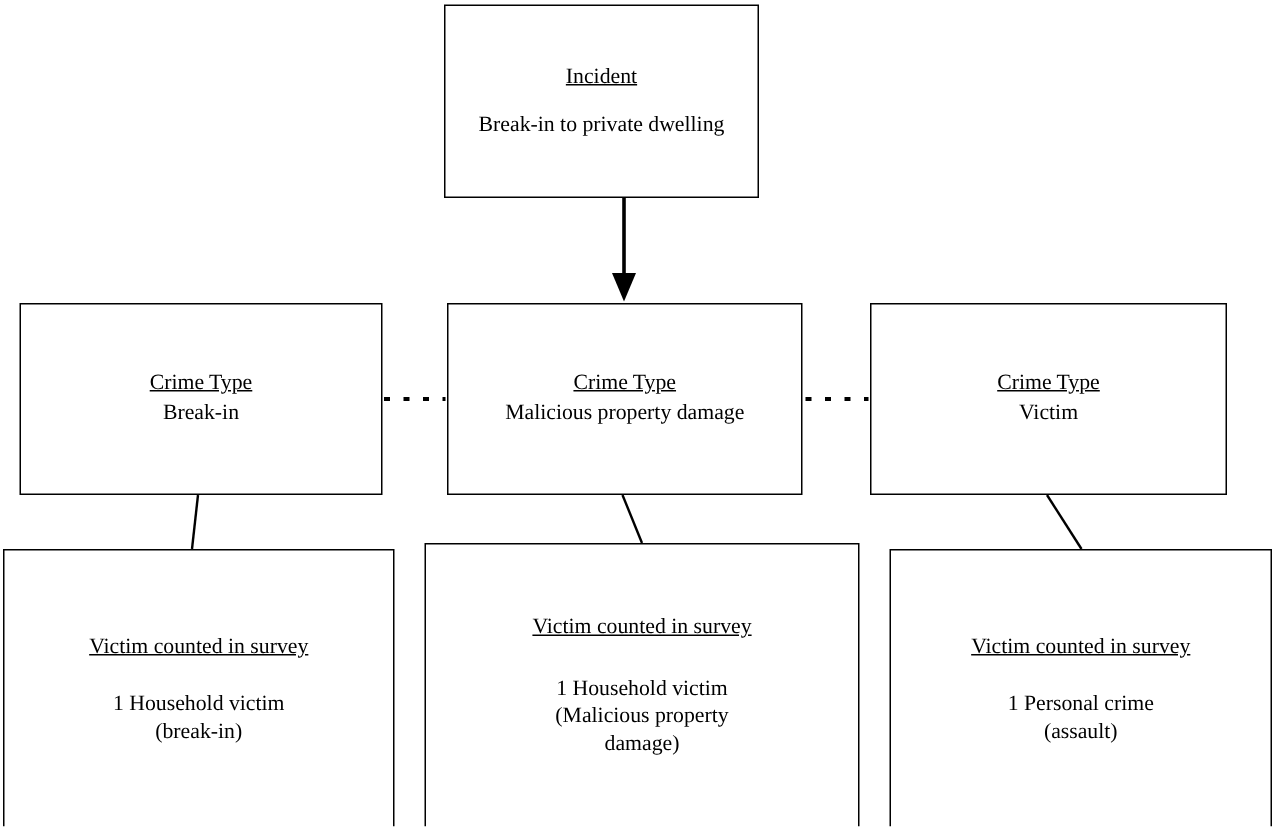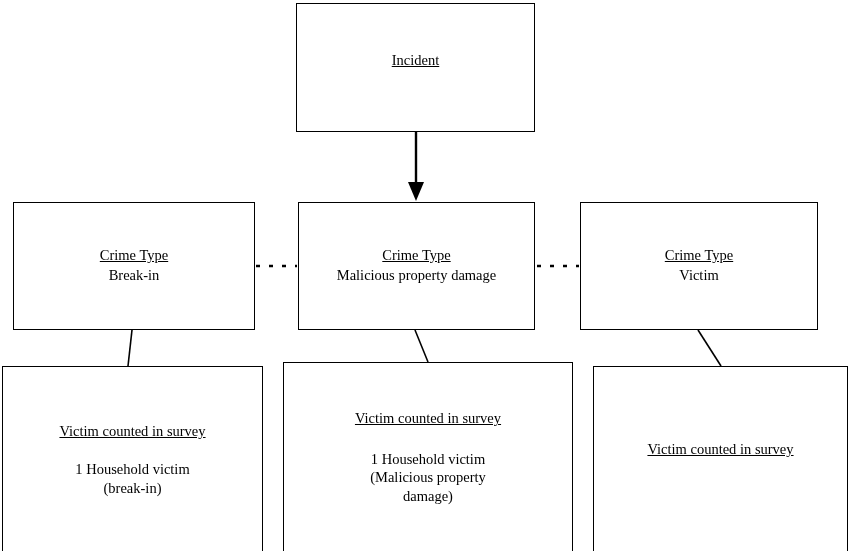--- a/index.html
+++ b/index.html
@@ -38,21 +38,21 @@
   .node-body {
     font-size: 14.5px;
     line-height: 1.28;
     white-space: pre-line;
   }
 
   
   #incident-box {
     left: 296px;
     top: 3px;
-    width: 239px;
+    width: 210px;
     height: 129px;
   }
   #incident-box .node-title { margin-bottom: 14px; }
 
   
   #crimetype-box-0 { left: 13px;  top: 202px; width: 242px; height: 128px; }
   #crimetype-box-1 { left: 298px; top: 202px; width: 237px; height: 128px; }
   #crimetype-box-2 { left: 580px; top: 202px; width: 238px; height: 128px; }
 
   
@@ -98,20 +98,21 @@
 
     <line class="thin-line" x1="132" y1="330" x2="128" y2="366"></line>
 
     <line class="thin-line" x1="415" y1="330" x2="428" y2="362"></line>
 
     <line class="thin-line" x1="698" y1="330" x2="721" y2="366"></line>
   </svg>
 
   <div class="node" id="incident-box">
     <div class="node-title">Incident</div>
+    <div class="node-body">Break-in to private dwelling</div>
   </div>
 
   <div class="node" id="crimetype-box-0">
     <div class="node-title">Crime Type</div>
     <div class="node-body">Break-in</div>
   </div>
 
   <div class="node" id="crimetype-box-1">
     <div class="node-title">Crime Type</div>
     <div class="node-body">Malicious property damage</div>
@@ -130,15 +131,17 @@
 
   <div class="node" id="victim-box-1">
     <div class="node-title">Victim counted in survey</div>
     <div class="node-body">1 Household victim
 (Malicious property
 damage)</div>
   </div>
 
   <div class="node" id="victim-box-2">
     <div class="node-title">Victim counted in survey</div>
+    <div class="node-body">1 Personal crime
+(assault)</div>
   </div>
 
 </div>
 
 </body></html>

